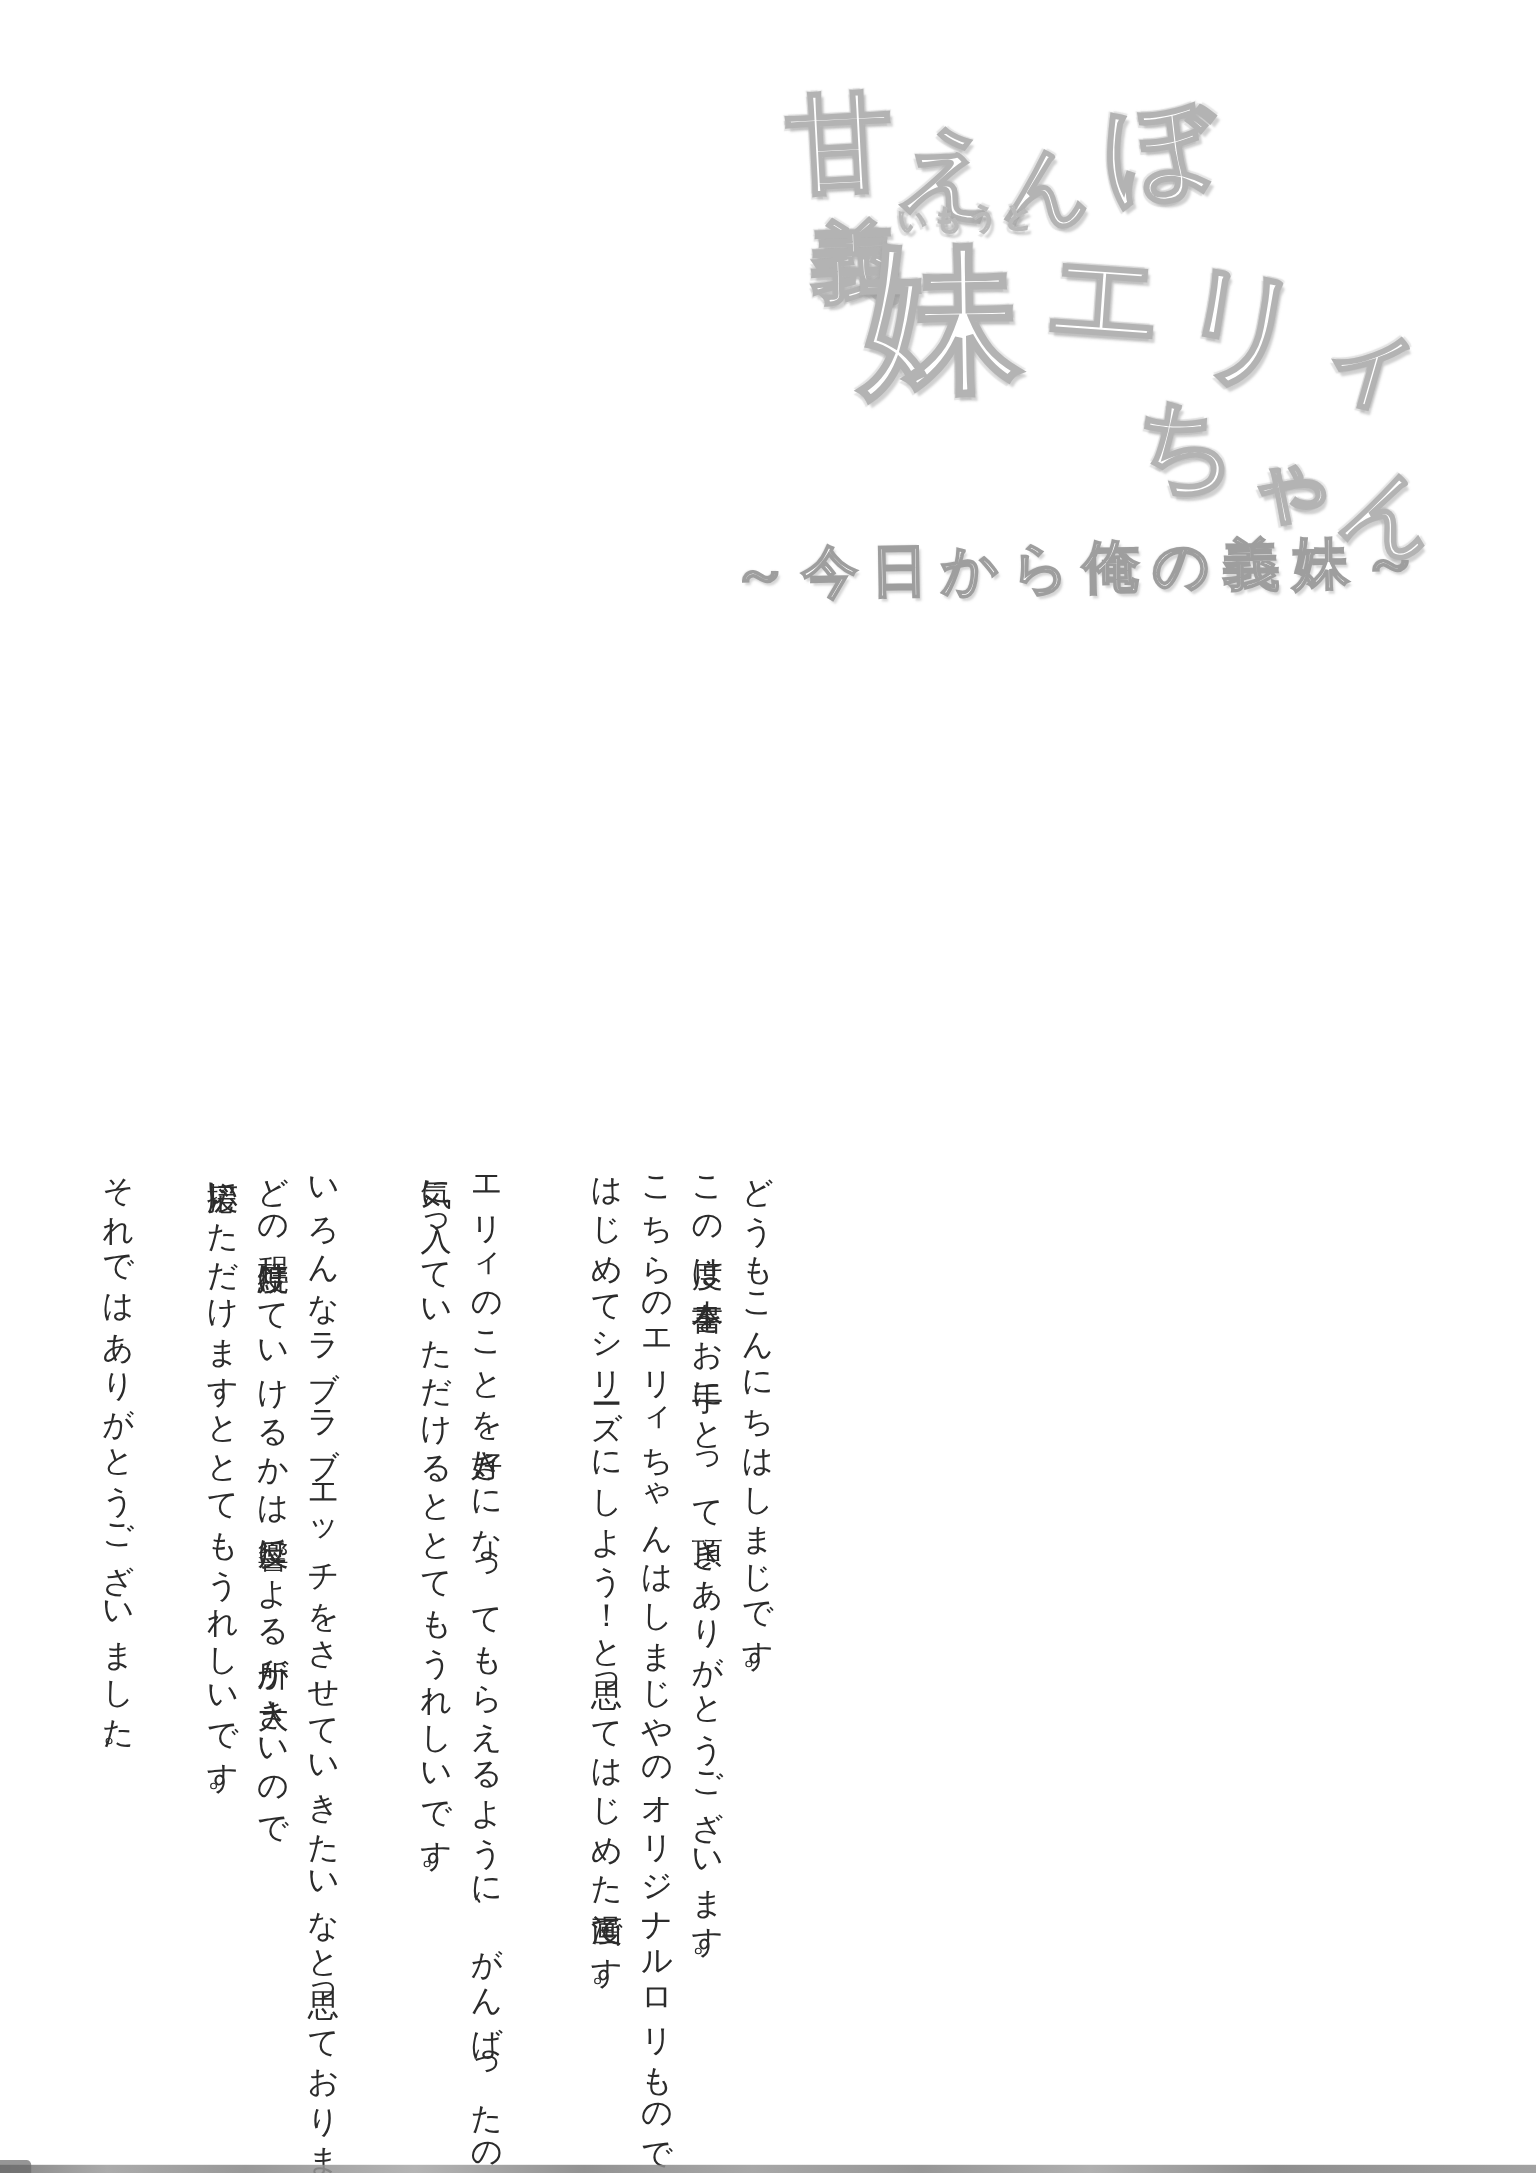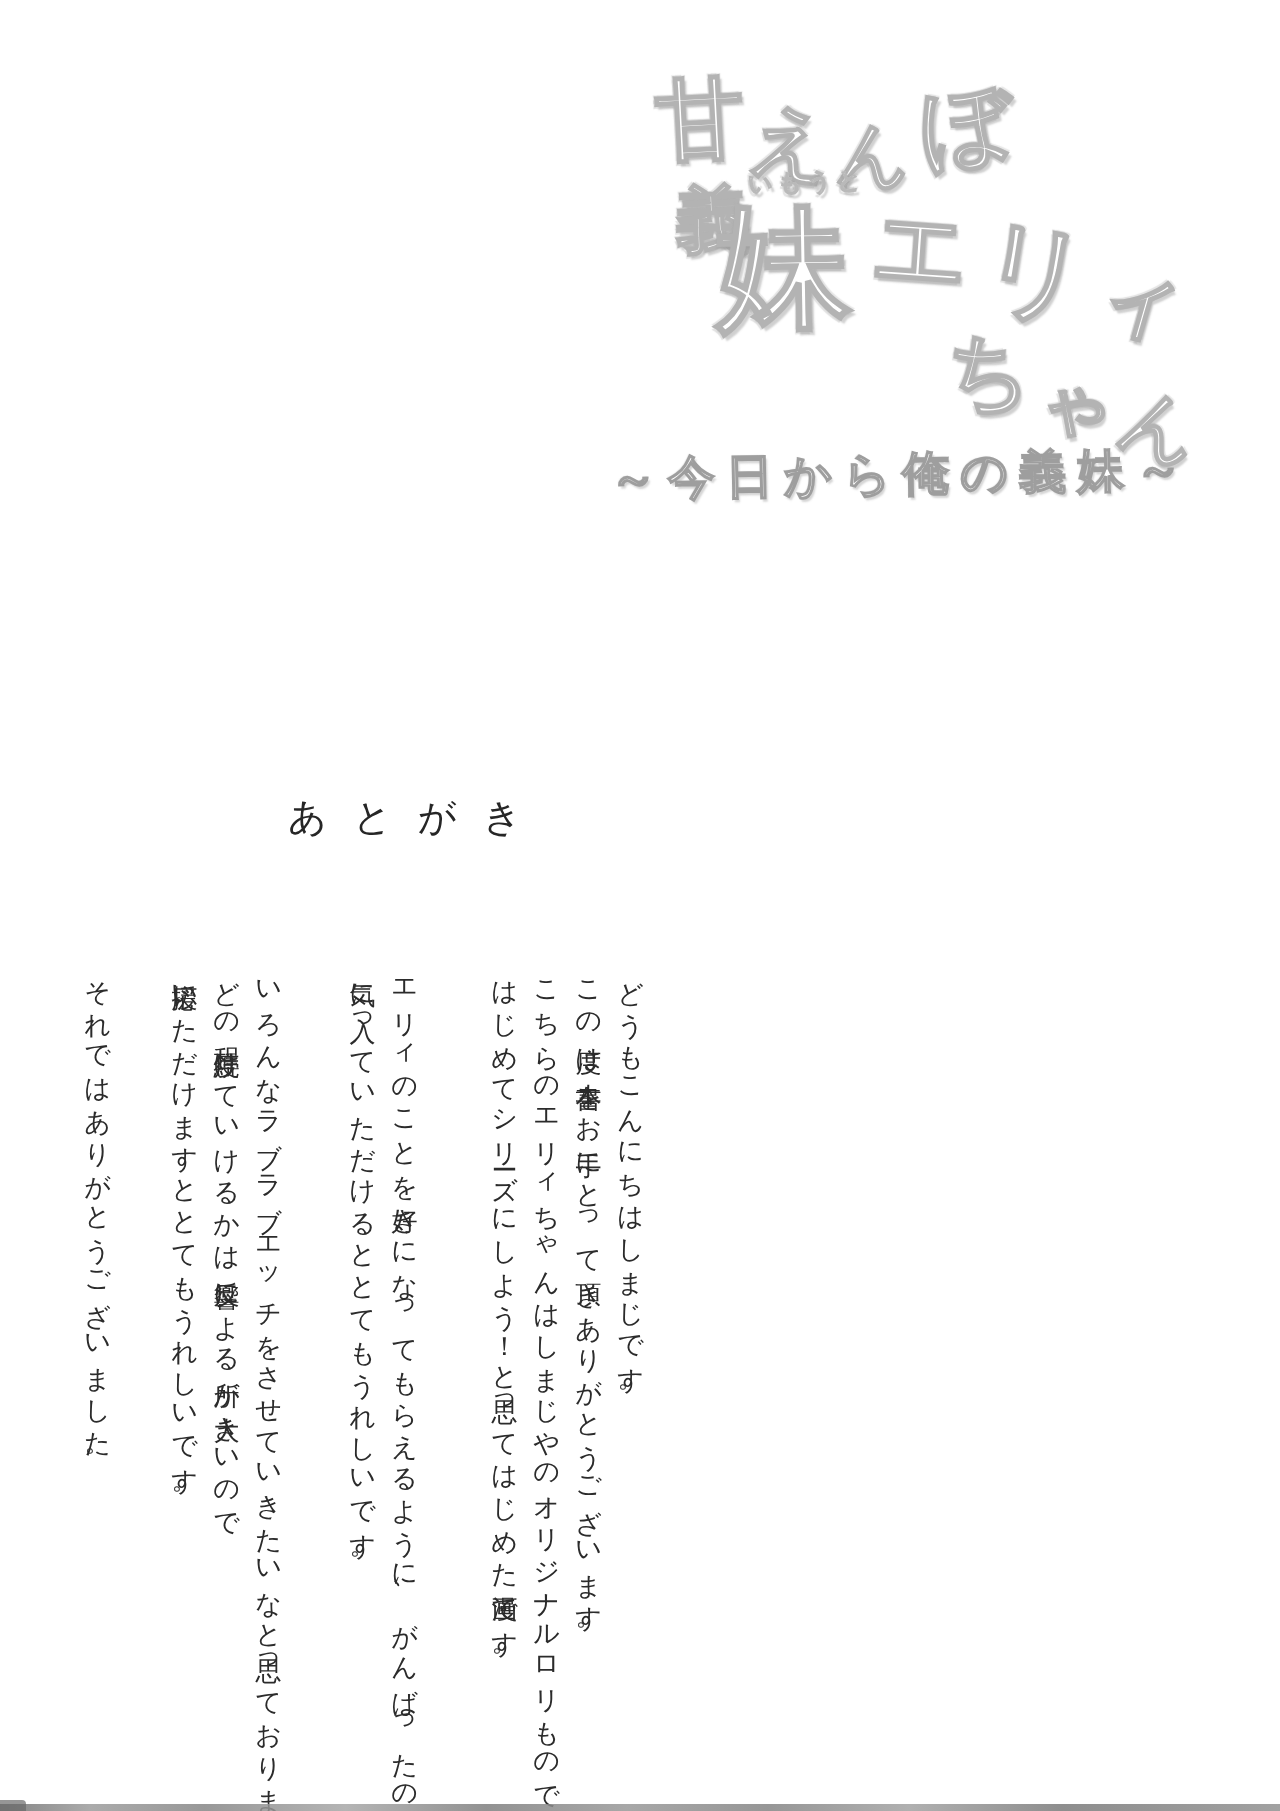--- a/index.html
+++ b/index.html
@@ -119,21 +119,20 @@
         <span class="ch">ィ</span>
       </div>
     <div class="logo-chan outlined">
         <span class="ch">ち</span>
         <span class="ch">ゃ</span>
         <span class="ch">ん</span>
       </div>
     <div class="logo-subtitle outlined">～今日から俺の義妹～</div>
   </div>
 
-  <div class="atogaki-heading">あとがき</div>
 
   <div class="afterword-body">
     <p>どうもこんにちはしまじです。</p>
     <p>この度は本書をお手にとって頂きありがとうございます。</p>
     <p>こちらのエリィちゃんはしまじやのオリジナルロリもので</p>
     <p class="gap-a">はじめてシリーズにしよう！と思ってはじめた漫画です。</p>
     <p>エリィのことを好きになってもらえるように、がんばったので</p>
     <p class="gap-b">気に入っていただけるととてもうれしいです。</p>
     <p>いろんなラブラブエッチをさせていきたいなと思っております</p>
     <p>どの程度続けていけるかは反響による所が大きいので</p>

